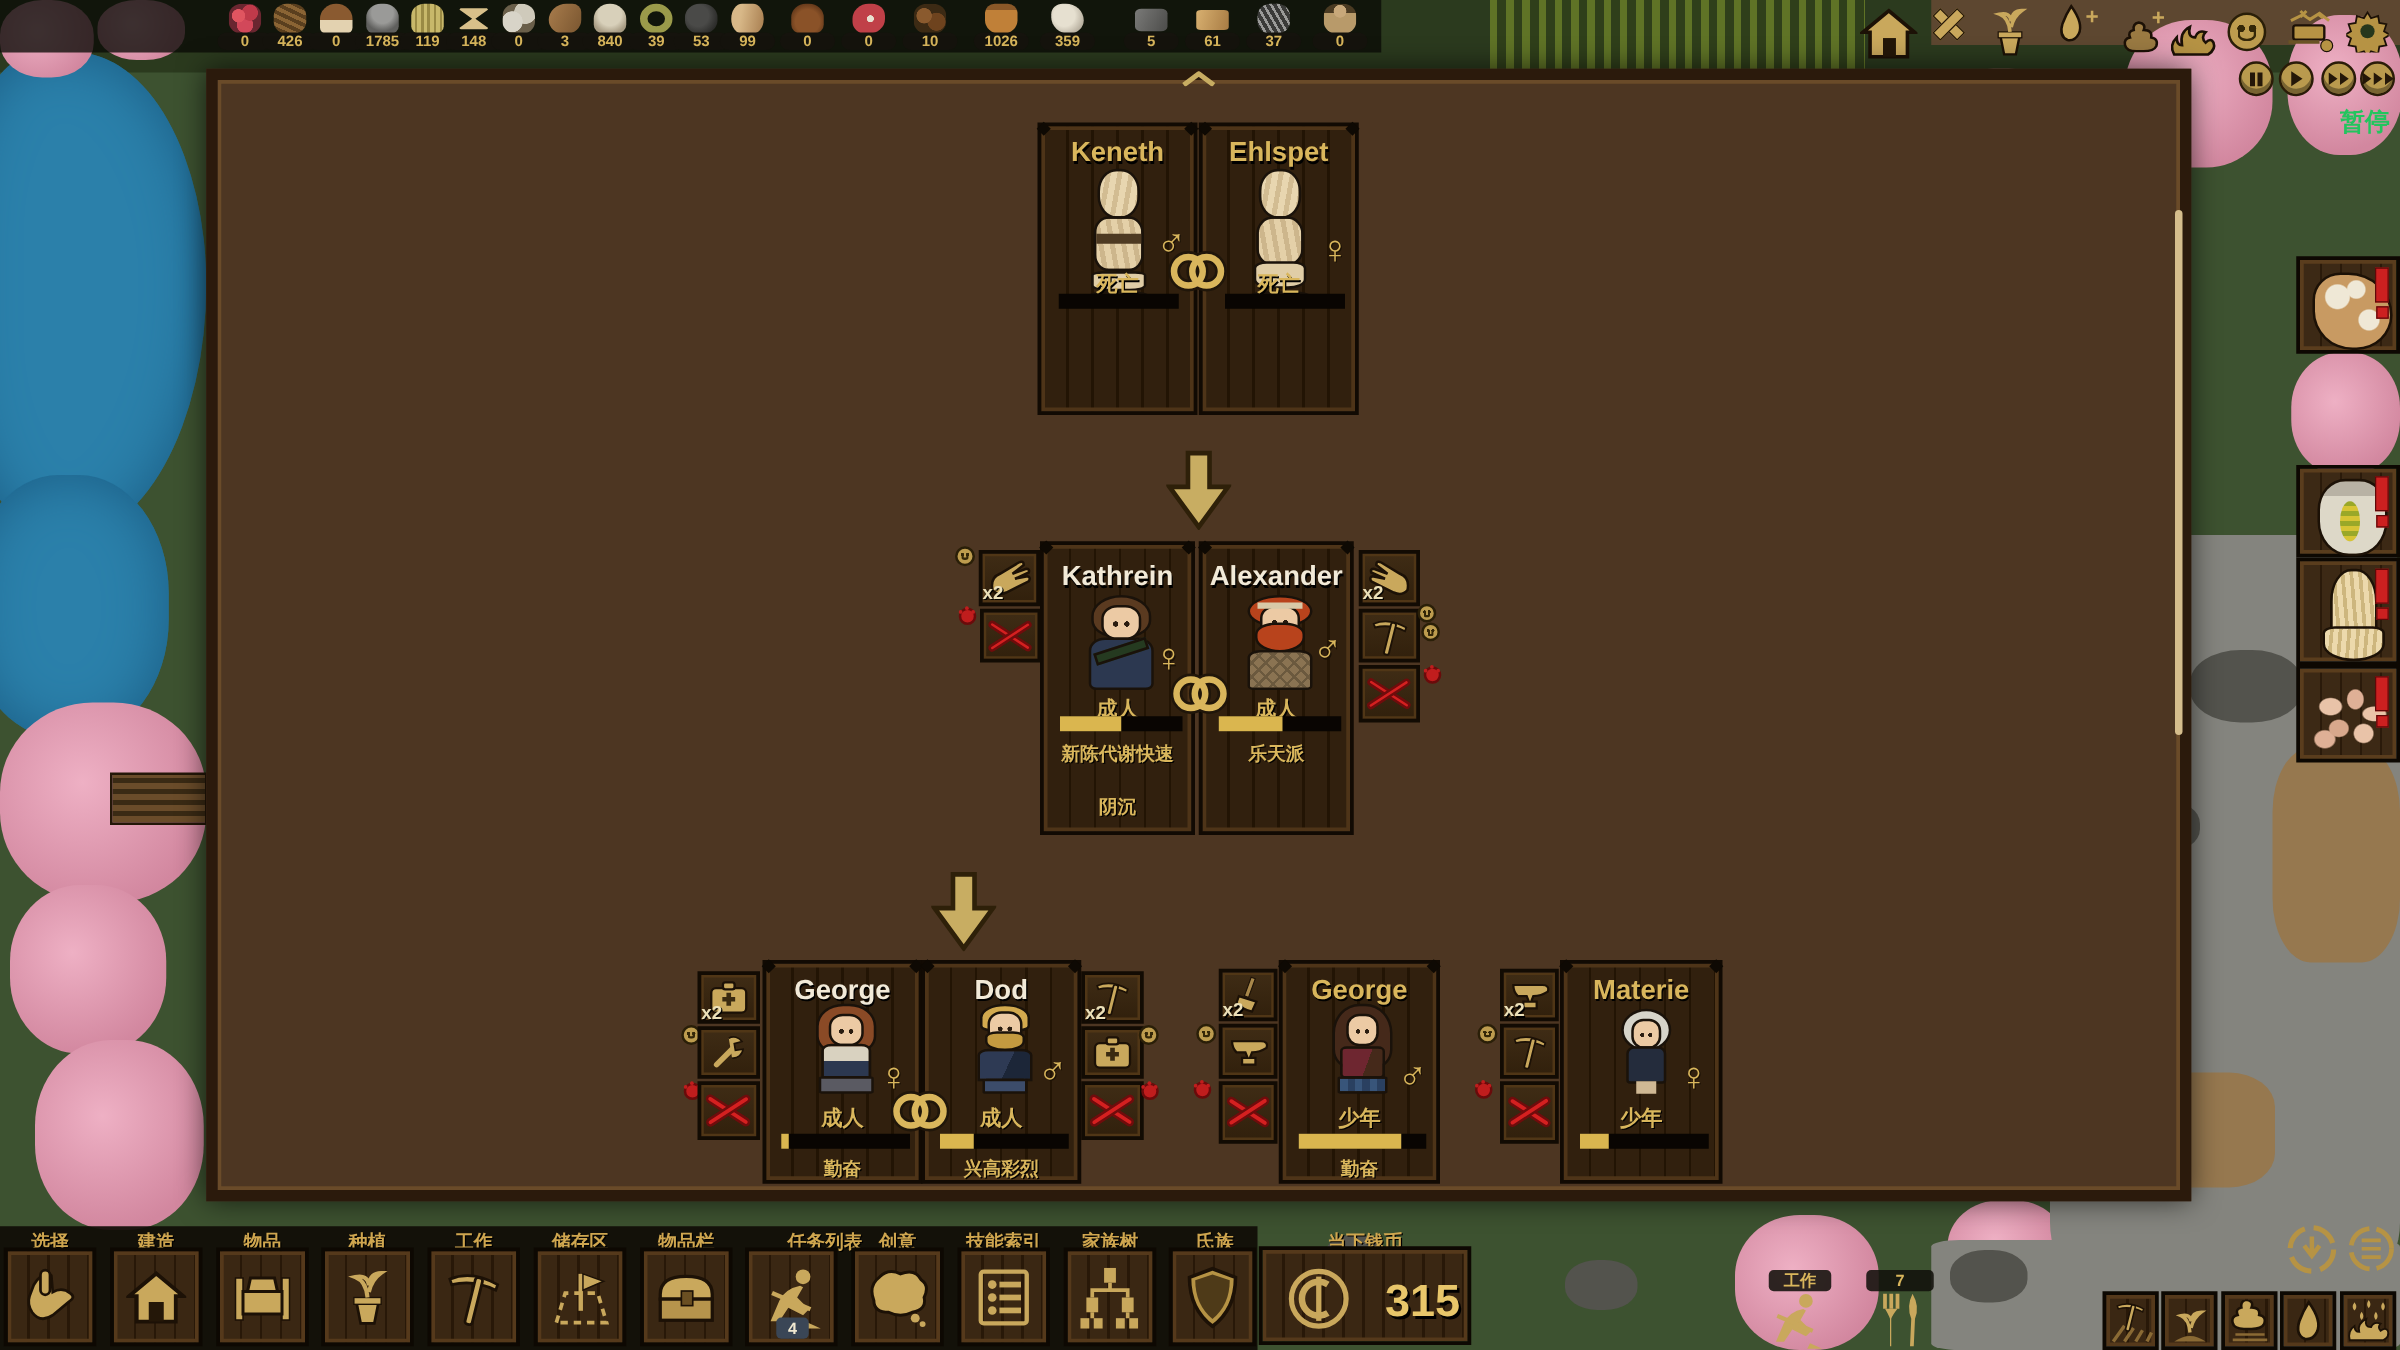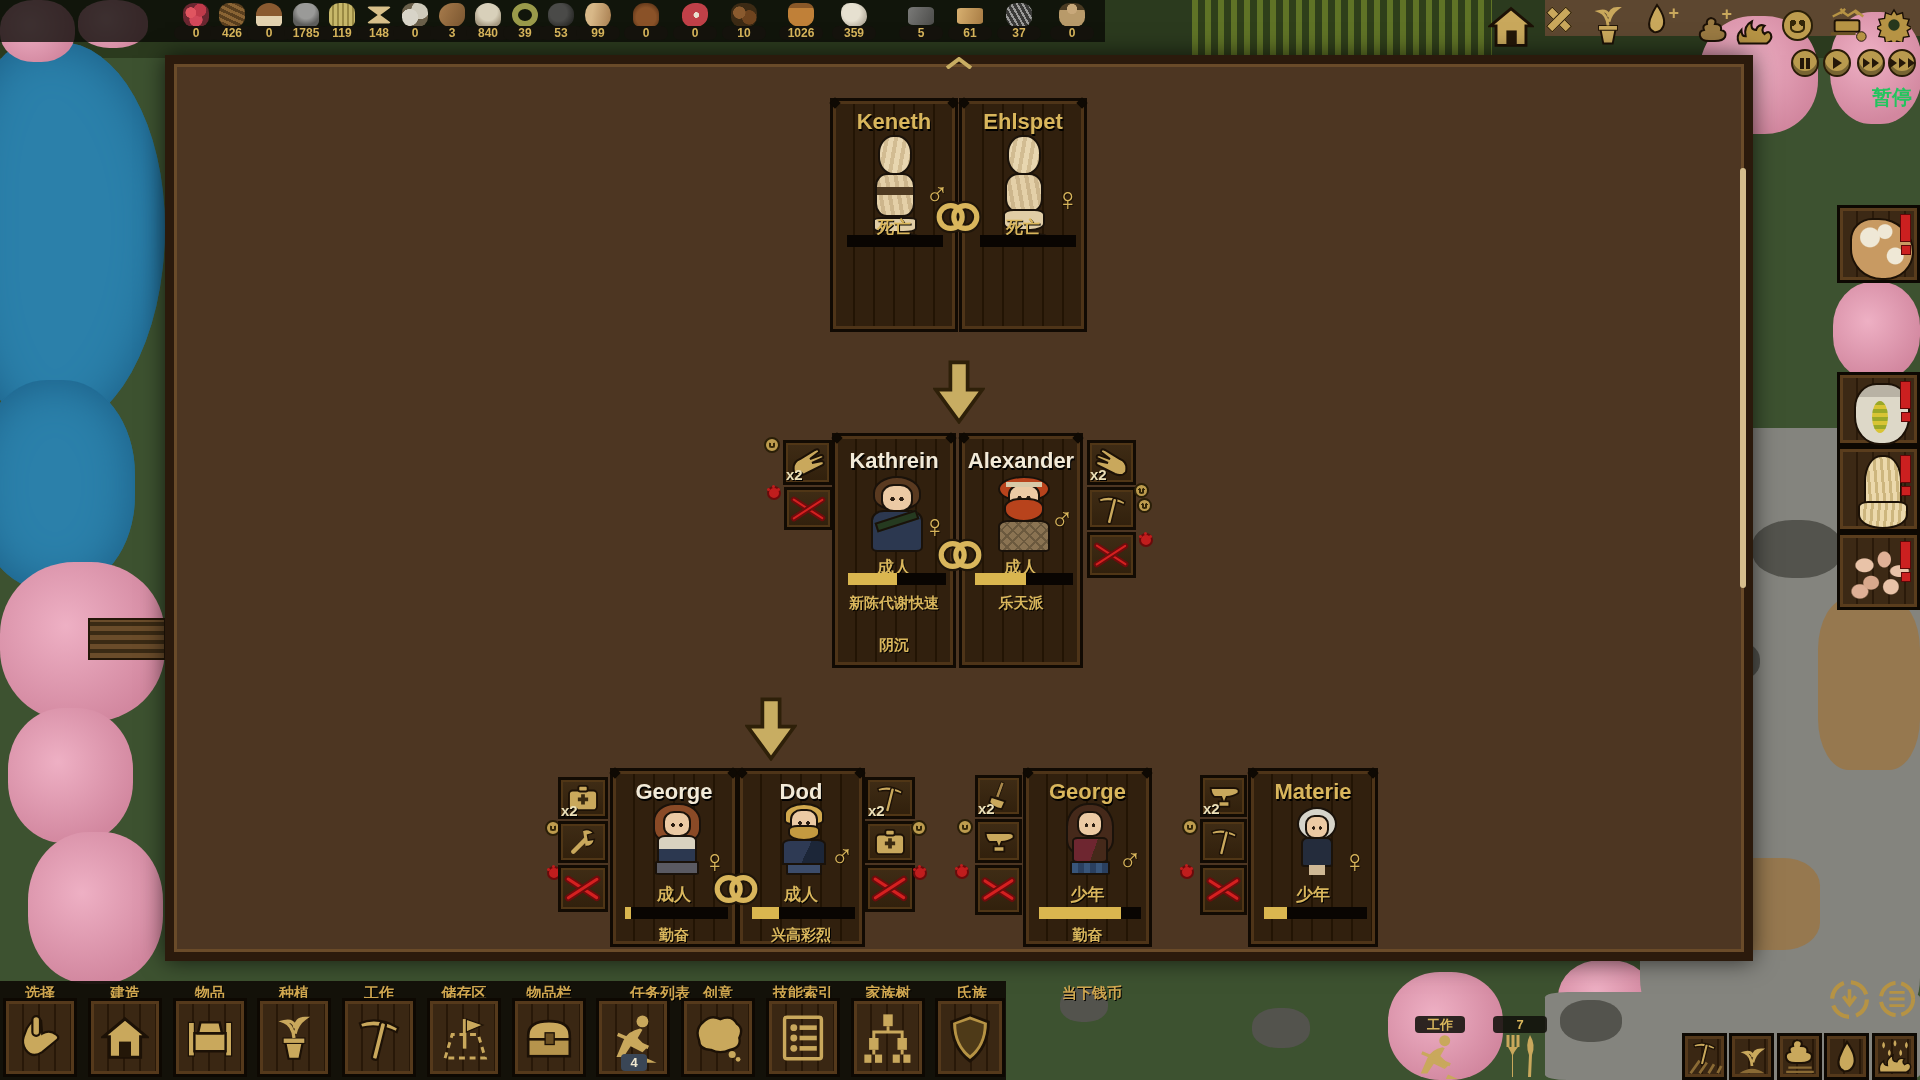--- a/index.html
+++ b/index.html
@@ -631,20 +631,28 @@
         <rect x="26" y="36" width="6" height="7" fill="#c9a85c"></rect>
         <rect x="35" y="36" width="6" height="7" fill="#c9a85c"></rect>
       </svg>
   </div>
   <div class="wbtn" style="left:935px;top:998px;width:70px;height:79px">
     <svg width="46" height="52" viewBox="0 0 40 44">
         <path d="M20 2 L36 8 Q36 30 20 42 Q4 30 4 8Z" fill="#b69344" stroke="#1c1106" stroke-width="2.5"></path>
         <path d="M20 6 L32 10 Q32 27 20 37 Q8 27 8 10Z" fill="#4e3a18"></path>
       </svg>
   </div>
+  <div class="wbtn" style="left:1007px;top:997px;width:170px;height:79px">
+    <svg width="50" height="50" viewBox="0 0 48 48" style="position:absolute;left:20px;top:14px">
+        <circle cx="24" cy="24" r="21" fill="none" stroke="#c9a85c" stroke-width="4"></circle>
+        <path d="M31 13 a13 13 0 1 0 0 22" fill="none" stroke="#c9a85c" stroke-width="5"></path>
+        <rect x="22" y="7" width="4" height="34" fill="#c9a85c"></rect>
+      </svg>
+    <div class="abs" style="left:84px;top:20px;width:74px;text-align:right;color:#e8c66a;font-size:36px;font-weight:bold;text-shadow:2px 2px 0 #000">315</div>
+  </div>
 
   <div class="badgepill" style="left:1415px;top:1016px;width:50px">工作</div>
   <svg class="abs" style="left:1412px;top:1032px" width="48" height="48" viewBox="0 0 44 44">
       <use href="#i-miner"></use>
     </svg>
   <div class="badgepill" style="left:1493px;top:1016px;width:54px">7</div>
   <svg class="abs" style="left:1500px;top:1033px" width="40" height="46" viewBox="0 0 40 46">
       <path d="M8 2 v12 M13 2 v12 M18 2 v12" stroke="#c9a85c" stroke-width="3"></path>
       <path d="M8 14 h10 q-4 5-5 8 v22 h-1 V22 q-1-3-4-8Z" fill="#c9a85c"></path>
       <path d="M30 2 q6 10 2 20 l-1 22 h-3 l1-22 q-4-10 1-20Z" fill="#c9a85c"></path>

